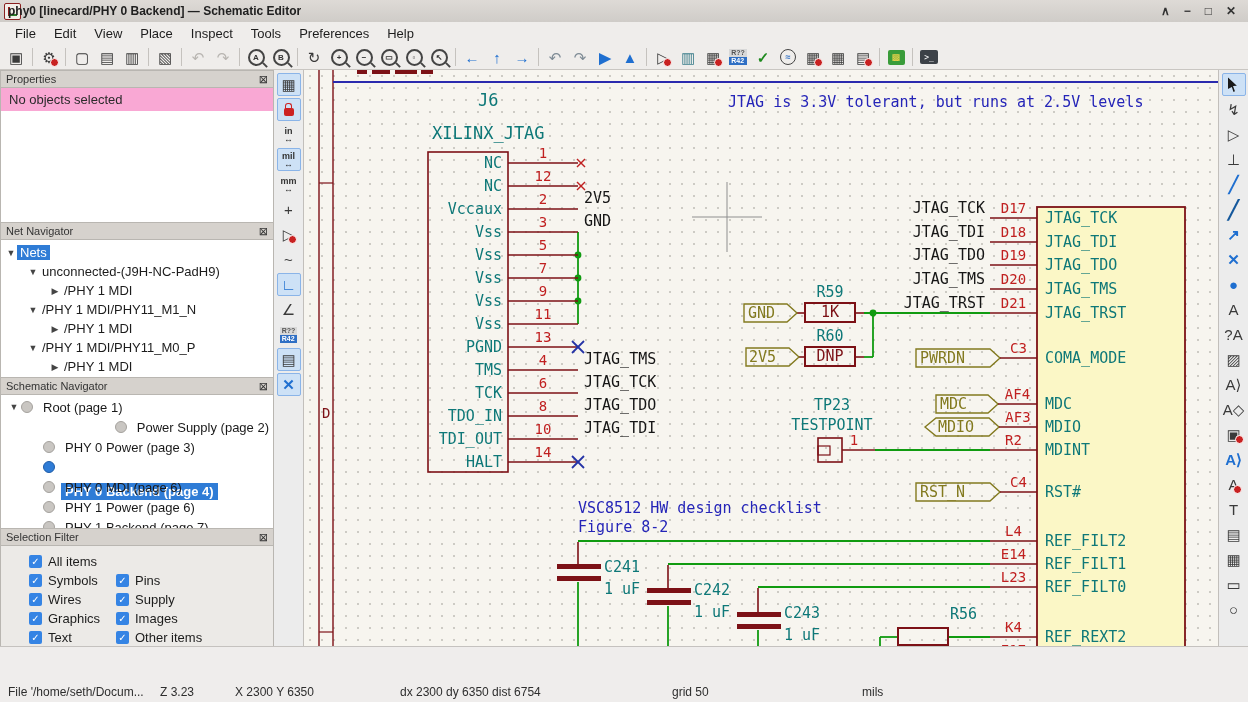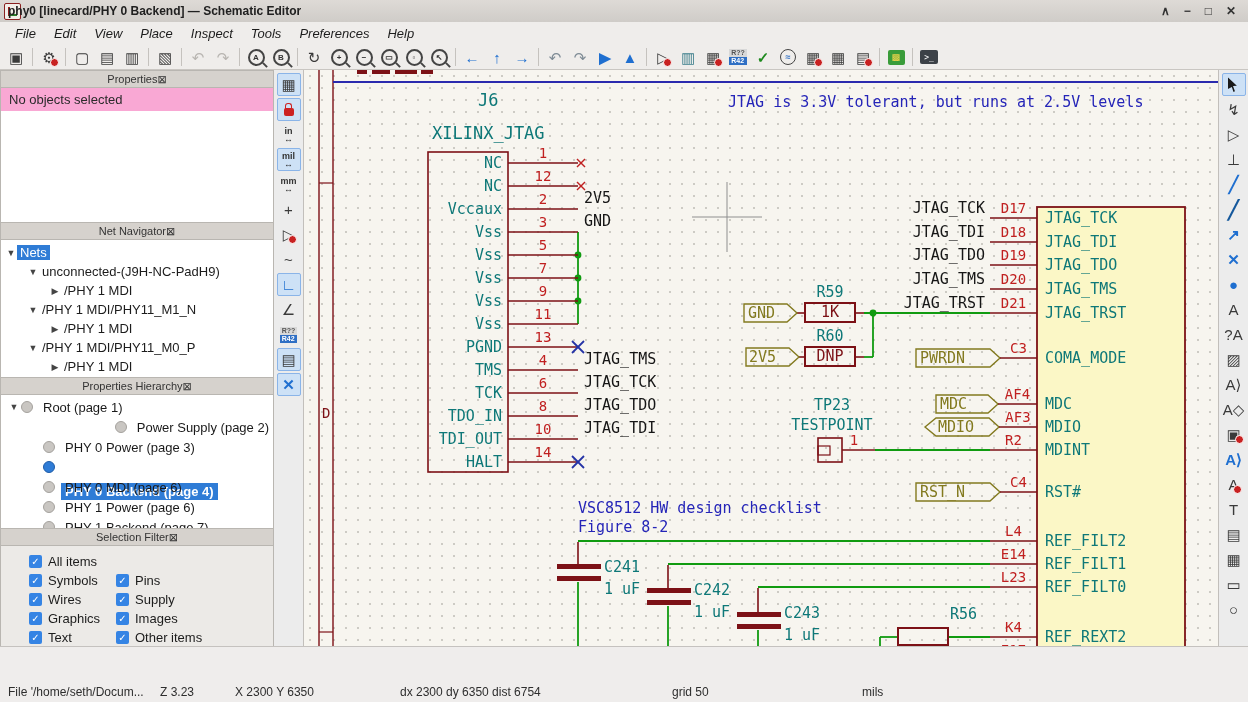--- a/index.html
+++ b/index.html
@@ -11,21 +11,21 @@
     display:flex;align-items:center;}
   #appicon{width:15px;height:15px;margin-left:4px;background:#f2efe9;border:1px solid #8a2020;
     border-radius:2px;position:relative;}
   #appicon::after{content:"";position:absolute;left:3px;top:3px;width:7px;height:7px;
     border-left:2px solid #a02020;border-bottom:2px solid #2a7a2a;}
   #wtitle{position:absolute;left:8px;right:0;text-align:left;font-weight:bold;font-size:12px;color:#202020;}
   #wbtns{margin-left:auto;display:flex;gap:14px;padding-right:12px;z-index:2;}
   #wbtns span{font-size:12px;font-weight:bold;color:#333;cursor:default;}
   
   #menubar{position:absolute;left:0;top:22px;width:1248px;height:23px;background:#efedeb;
-    display:flex;align-items:center;padding-left:6px;box-sizing:border-box;font-style:italic;}
+    display:flex;align-items:center;padding-left:6px;box-sizing:border-box;}
   .menu-item{padding:3px 9px;font-size:13px;color:#1d1d1d;}
   
   #toolbar{position:absolute;left:0;top:45px;width:1248px;height:25px;background:#efedeb;
     border-bottom:1px solid #c9c6c2;display:flex;align-items:center;padding-left:4px;box-sizing:border-box;gap:1px;}
   .tbtn{width:24px;height:22px;display:inline-flex;align-items:center;justify-content:center;position:relative;}
   .tbtn .g{font-size:15px;color:#3a3a3a;line-height:1;}
   .tsep{width:1px;height:18px;background:#c5c2be;margin:0 3px;}
   .c-blue{color:#1f6fd0 !important;font-weight:bold;}
   .c-steel{color:#7e8b95 !important;}
   .c-dis{color:#b8b5b1 !important;}
@@ -61,21 +61,21 @@
   .lockic::before{content:"";position:absolute;top:-5px;left:1.5px;width:5px;height:5px;
     border:1.5px solid #c22;border-bottom:none;border-radius:3px 3px 0 0;}
   .ptrshape{width:12px;height:15px;background:#1a1a1a;display:inline-block;
     clip-path:polygon(0 0,78% 58%,46% 60%,62% 95%,50% 100%,36% 66%,0 82%);}
   .bwire{color:#1f6fd0 !important;font-weight:bold;font-size:16px !important;}
   .bbus{color:#15589c !important;font-weight:900;font-size:18px !important;}
   
   #panels{position:absolute;left:0;top:70px;width:274px;height:576px;background:#ececec;}
   .panel{position:absolute;left:0;width:274px;box-sizing:border-box;}
   .phead{height:16px;background:#d6d2cd;border:1px solid #b9b6b1;display:flex;align-items:center;
-    justify-content:center;padding:0 5px;font-size:11px;color:#333;}
+    justify-content:space-between;padding:0 5px;font-size:11px;color:#333;}
   .pclose{font-size:11px;color:#333;}
   .pbody{background:#fff;border:1px solid #b9b6b1;border-top:none;overflow:hidden;}
   #prop-msg{background:#f9a8d4;font-size:13px;color:#2a2a2a;padding:4px 8px;}
   .trow{display:flex;align-items:center;height:19px;white-space:nowrap;}
   .trow .arr{width:12px;font-size:9px;color:#444;text-align:center;flex:none;}
   .trow .lbl{font-size:13px;color:#1c1c1c;padding:0 3px;}
   .lbl.selb{background:#2f7cd6;color:#fff;}
   .hrow{display:flex;align-items:center;height:20px;white-space:nowrap;}
   .hrow .arr{width:14px;font-size:9px;color:#444;text-align:center;flex:none;}
   .hrow .dot{width:10px;height:10px;border-radius:50%;background:#c9c6c2;border:1px solid #a5a29e;
@@ -302,21 +302,21 @@
         </div>
         <div class="trow" style="padding-left: 44px;">
           <span class="arr">▶</span>
           <span class="lbl">/PHY 1 MDI</span>
         </div>
       </div>
   </div>
 
   <div class="panel" style="top:307px;">
     <div class="phead">
-      <span>Properties Hierarchy</span>
+      <span>Schematic Navigator</span>
       <span class="pclose">⊠</span>
     </div>
     <div class="pbody" id="hier-tree" style="height:135px;padding:2px 0 0 6px;">
         <div class="hrow" style="padding-left: 0px;">
           <span class="arr">▼</span>
           <span class="dot"></span>
           <span class="lbl">Root (page 1)</span>
         </div>
         <div class="hrow" style="padding-left: 22px; justify-content: flex-end;">
           <span class="arr"></span>

